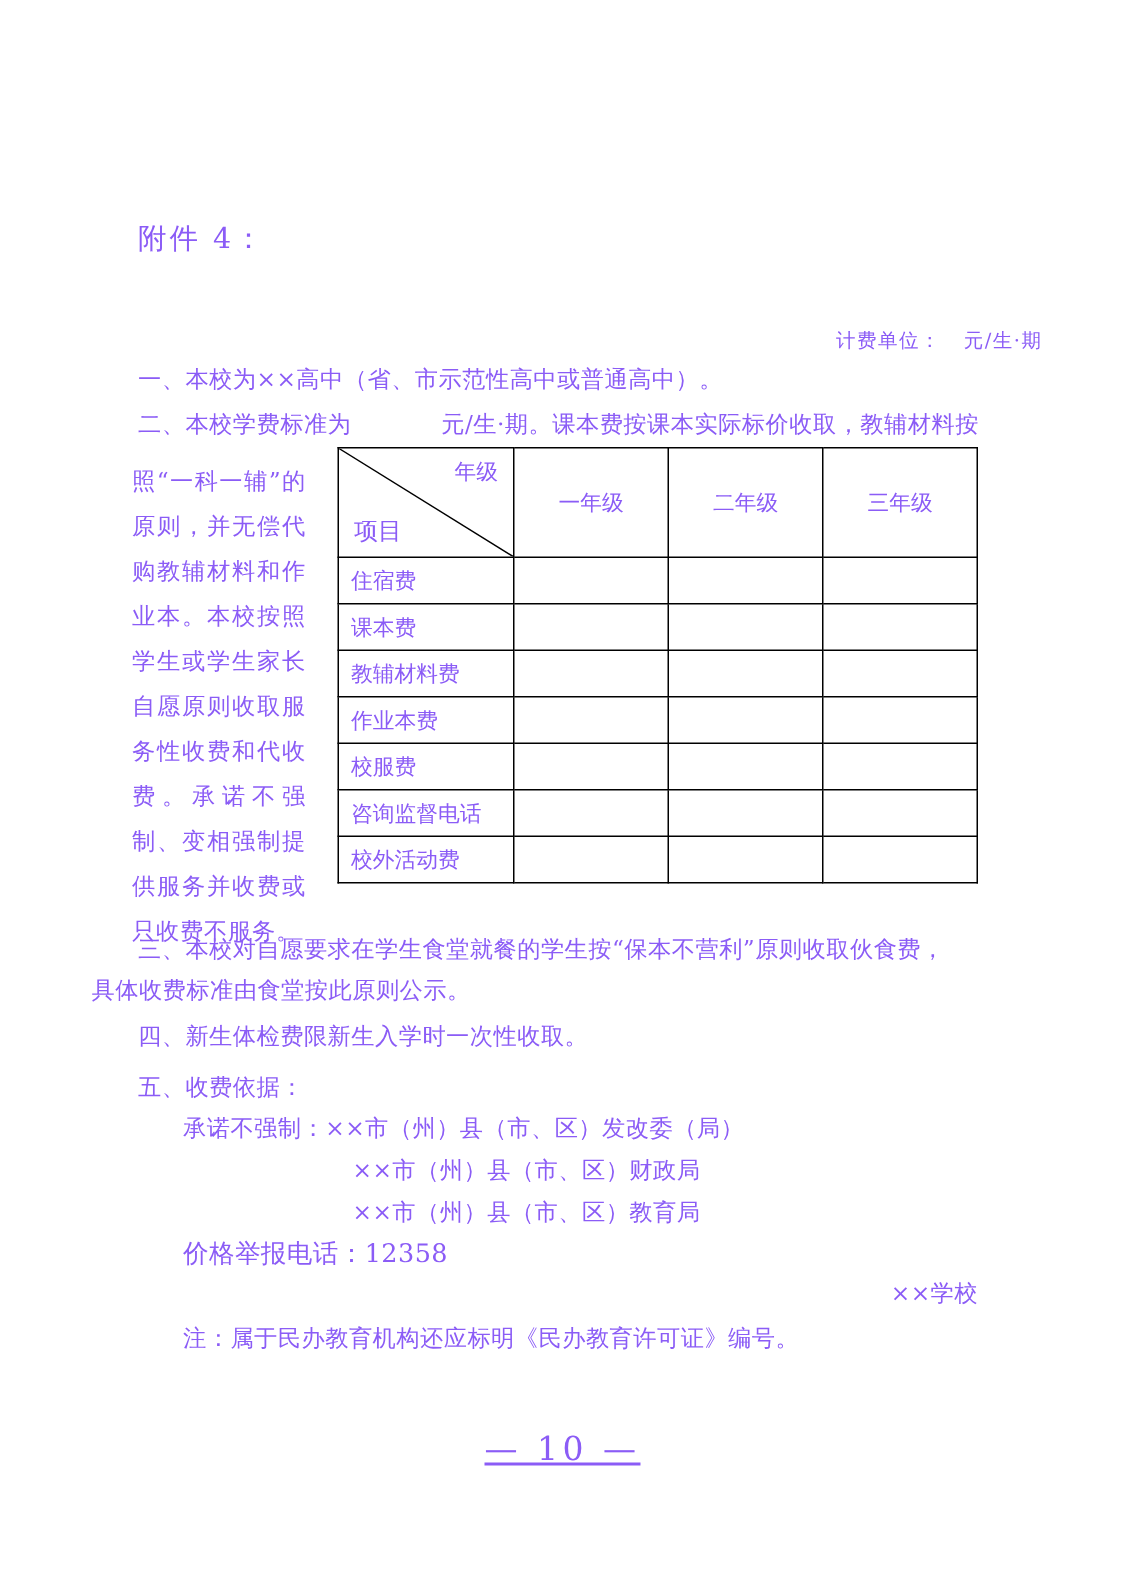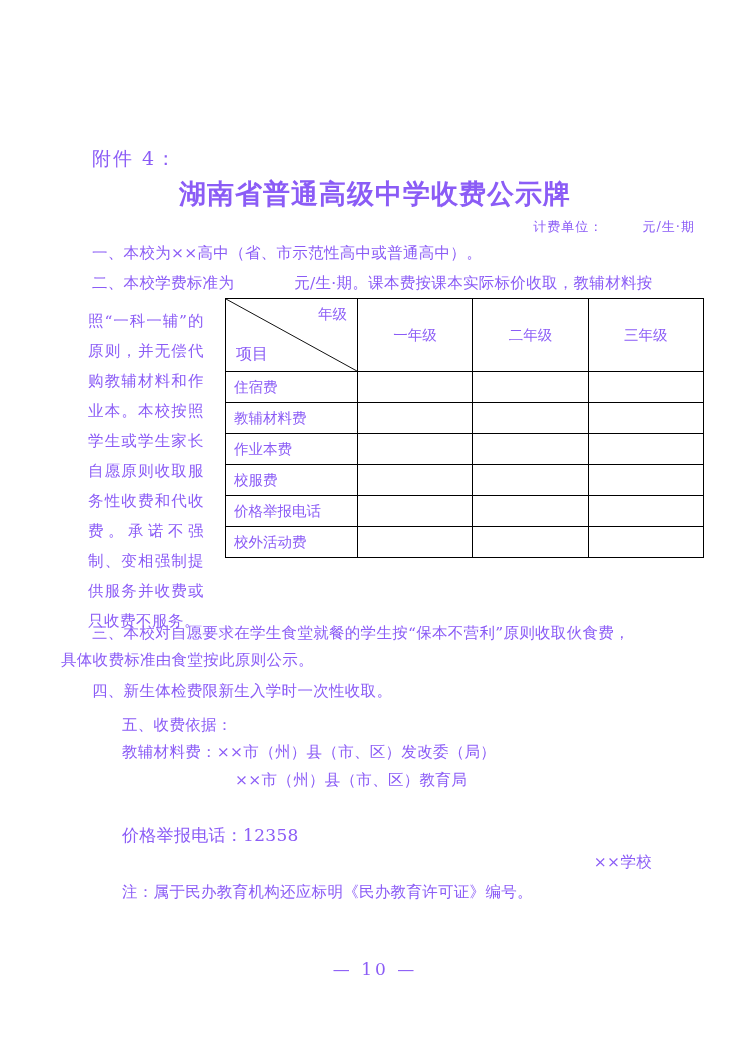--- a/index.html
+++ b/index.html
@@ -39,21 +39,21 @@
   }
 
   .unit-line {
     position: absolute;
     right: 55px;
     top: 218px;
     font-size: 13px;
     letter-spacing: 1px;
   }
   .unit-line .unit-value {
-    margin-left: 34px;
+    margin-left: 10px;
   }
 
   .clause {
     position: absolute;
     font-size: 15.5px;
     line-height: 27px;
     letter-spacing: 0.3px;
   }
 
   .c1 { left: 92px; top: 240px; width: 610px; }
@@ -69,21 +69,21 @@
     font-size: 15.5px;
     line-height: 30px;
     letter-spacing: 0.5px;
     text-align: justify;
   }
 
   .fee-table {
     position: absolute;
     left: 225px;
     top: 298px;
-    width: 479px;
+    width: 427px;
     border-collapse: collapse;
     font-size: 14.5px;
   }
   .fee-table td {
     border: 1px solid #000;
     height: 30px;
     padding: 0 8px;
     vertical-align: middle;
   }
   .fee-table td.corner {
@@ -122,21 +122,21 @@
   .corner-inner .lbl-bottom {
     position: absolute;
     left: 10px;
     bottom: 6px;
     font-size: 16px;
   }
 
   .c3 { left: 92px; top: 620px; width: 615px; }
   .c3 .l2 { display: block; text-indent: 0; margin-left: -31px; }
   .c4 { left: 92px; top: 678px; width: 615px; }
-  .c5 { left: 92px; top: 712px; width: 615px; margin-left: 30px; }
+  .c5 { left: 92px; top: 712px; width: 615px; }
 
   .contact-block {
     position: absolute;
     left: 122px;
     top: 738px;
     font-size: 15.5px;
     line-height: 28px;
     letter-spacing: 0.3px;
   }
   .contact-block .indent {
@@ -167,32 +167,32 @@
     font-size: 15.5px;
     letter-spacing: 0.3px;
   }
 
   .page-number {
     position: absolute;
     left: 0;
     right: 0;
     bottom: 82px;
     text-align: center;
-    font-size: 17px;
+    font-size: 22px;
     letter-spacing: 3px;
+    text-decoration: underline;
   }
 </style>
 </head>
 <body>
 
 <div class="page">
 
   <div class="attachment-label">附件 4：</div>
 
-  <div class="doc-title">湖南省普通高级中学收费公示牌</div>
 
   <div class="unit-line">
     <span>计费单位：</span>
     <span class="unit-value">元/生·期</span>
   </div>
 
   <div class="clause c1">一、本校为××高中（省、市示范性高中或普通高中）。</div>
 
   <div class="clause c2">
     <span>二、本校学费标准为</span><span class="gap"></span><span>元/生·期。课本费按课本实际标价收取，教辅材料按</span>
@@ -217,20 +217,26 @@
         <td class="col-head">三年级</td>
       </tr>
 
       <tr>
         <td class="row-head">住宿费</td>
         <td></td>
         <td></td>
         <td></td>
       </tr>
 
+      <tr>
+        <td class="row-head">课本费</td>
+        <td></td>
+        <td></td>
+        <td></td>
+      </tr>
 
       <tr>
         <td class="row-head">教辅材料费</td>
         <td></td>
         <td></td>
         <td></td>
       </tr>
 
       <tr>
         <td class="row-head">作业本费</td>
@@ -240,21 +246,21 @@
       </tr>
 
       <tr>
         <td class="row-head">校服费</td>
         <td></td>
         <td></td>
         <td></td>
       </tr>
 
       <tr>
-        <td class="row-head">价格举报电话</td>
+        <td class="row-head">咨询监督电话</td>
         <td></td>
         <td></td>
         <td></td>
       </tr>
 
       <tr>
         <td class="row-head">校外活动费</td>
         <td></td>
         <td></td>
         <td></td>
@@ -264,21 +270,22 @@
 
   <div class="clause c4">四、新生体检费限新生入学时一次性收取。</div>
 
   <div class="clause c3">
     <span>三、本校对自愿要求在学生食堂就餐的学生按“保本不营利”原则收取伙食费，</span>
     <span class="l2">具体收费标准由食堂按此原则公示。</span>
   </div>
   <div class="clause c5">五、收费依据：</div>
 
   <div class="contact-block">
-    <div>教辅材料费：××市（州）县（市、区）发改委（局）</div>
+    <div>承诺不强制：××市（州）县（市、区）发改委（局）</div>
+    <div><span class="indent"></span><span>××市（州）县（市、区）财政局</span></div>
     <div><span class="indent"></span><span>××市（州）县（市、区）教育局</span></div>
   </div>
 
   <div class="report-line">
     <span>价格举报电话：</span><span>12358</span>
   </div>
 
   <div class="school-sign">××学校</div>
 
   <div class="note-line">注：属于民办教育机构还应标明《民办教育许可证》编号。</div>

